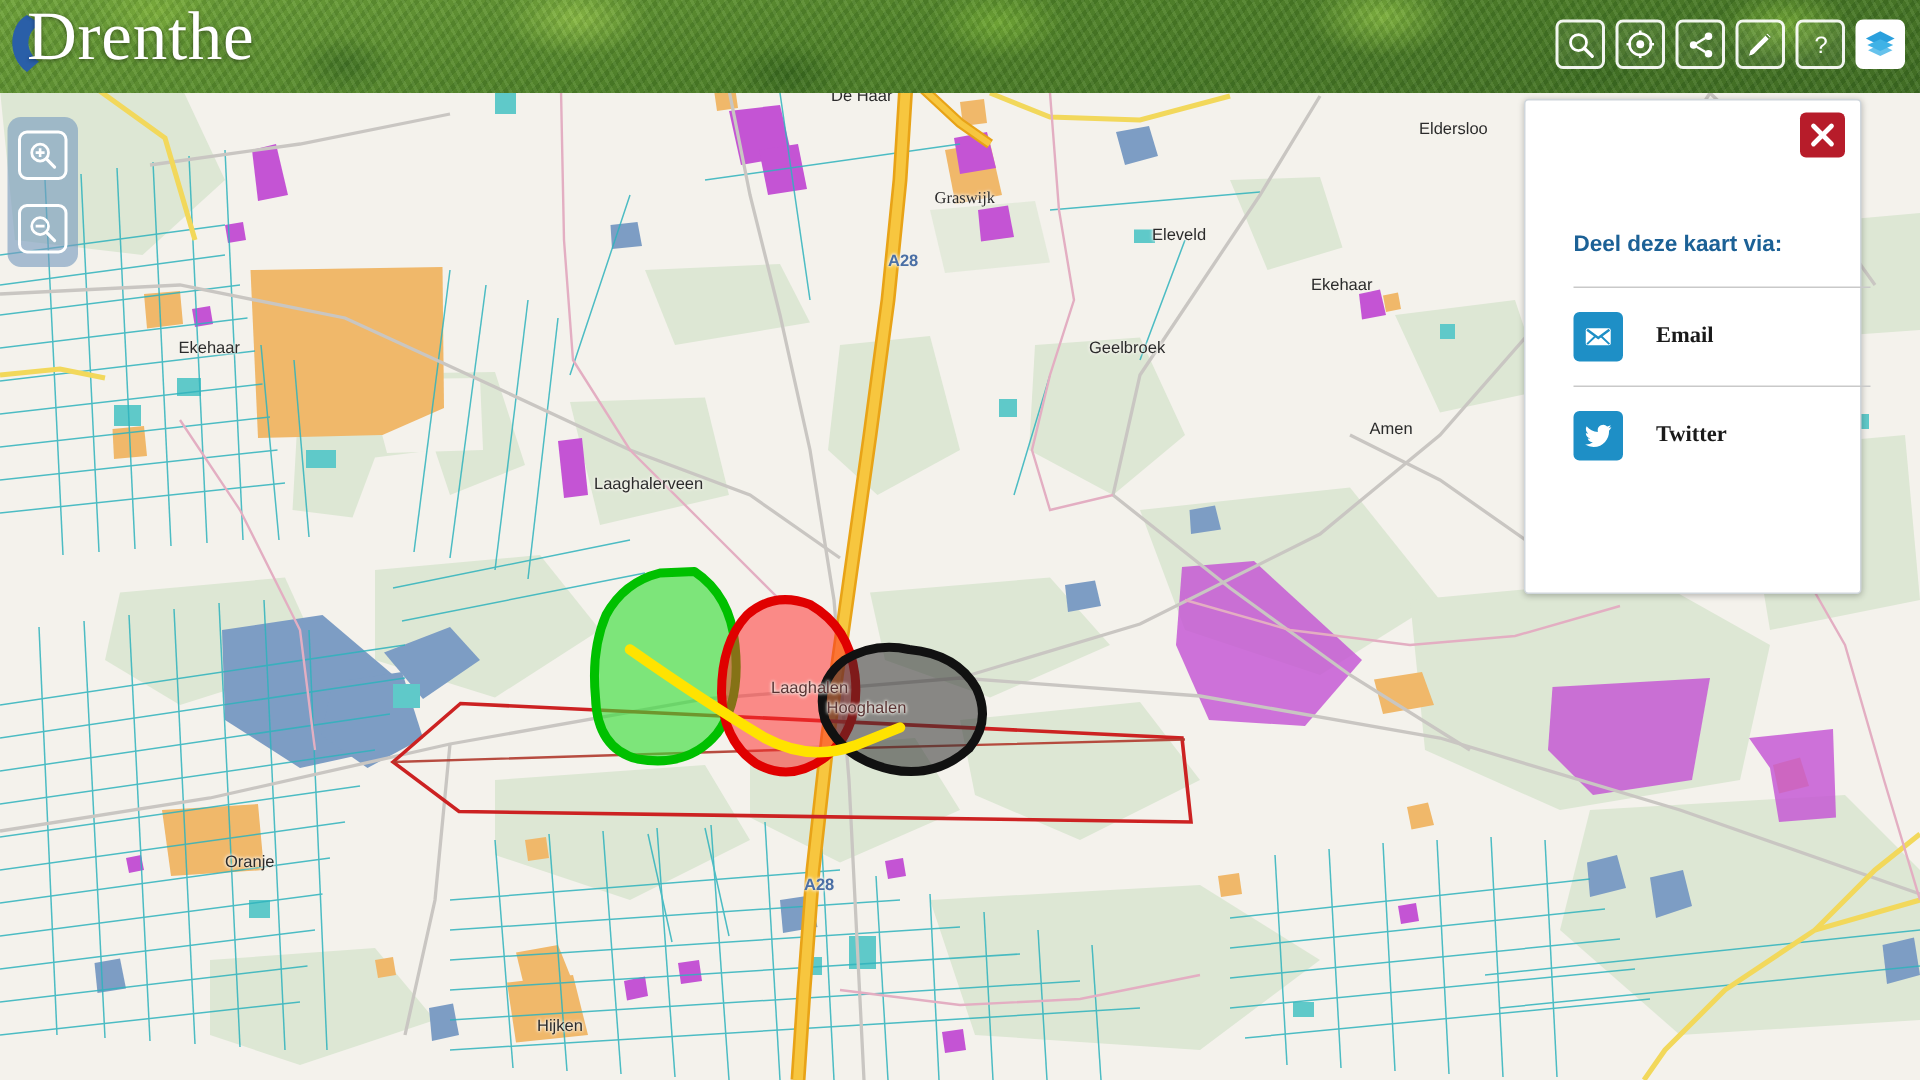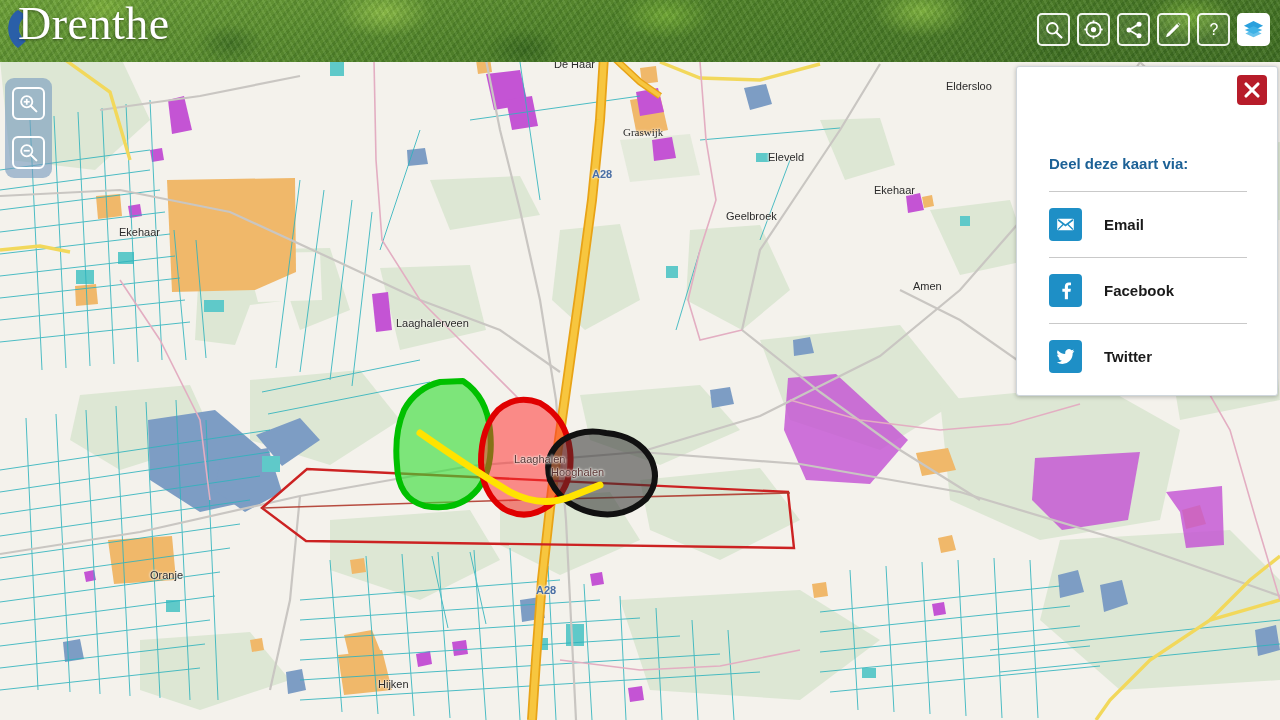--- a/index.html
+++ b/index.html
@@ -75,35 +75,35 @@
   .zbtn{
     position:absolute;left:7px;width:33px;height:33px;
     border:2px solid #ffffff;border-radius:6px;box-sizing:border-box;
     display:flex;align-items:center;justify-content:center;cursor:pointer;
   }
   #zoom-in{top:9px;}
   #zoom-out{top:58px;}
 
   
   #share{
-    position:absolute;left:1016px;top:66px;width:262px;height:330px;
+    position:absolute;left:1016px;top:66px;width:225px;height:330px;
     background:#ffffff;border:1px solid #cfd6dc;border-radius:3px;
     box-shadow:0 1px 4px rgba(0,0,0,.25);z-index:25;box-sizing:border-box;
   }
   #share-close{
     position:absolute;right:10px;top:8px;width:30px;height:30px;
     background:#b71c2a;border-radius:4px;cursor:pointer;
     display:flex;align-items:center;justify-content:center;
   }
   #share-title{
     position:absolute;left:32px;top:96px;
     font-size:15px;font-weight:bold;color:#1c6196;
     transform:translateY(-50%);
   }
-  .share-rows{position:absolute;left:32px;top:124px;width:198px;}
+  .share-rows{position:absolute;left:32px;top:124px;width:198px;font-family:Liberation Serif, serif;}
   .srow{
     height:65px;border-top:1px solid #c9c9c9;
     display:flex;align-items:center;cursor:pointer;
   }
   .sicon{
     width:33px;height:33px;border-radius:4px;background:#1e8fc6;
     display:flex;align-items:center;justify-content:center;flex:none;
   }
   .slabel{margin-left:22px;font-size:15px;font-weight:bold;color:#1a1a1a;}
 </style>
@@ -378,26 +378,26 @@
         <path d="M420 433 Q470 468 510 492 Q540 508 570 497 Q590 489 600 485" fill="none" stroke="#ffe300" stroke-width="7" stroke-linecap="round"></path>
       </g>
     </svg>
 
     <div id="labels">
         <div class="maplabel" style="left: 554px; top: 58px;">De Haar</div>
         <div class="maplabel" style="left: 623px; top: 126px; font-family: Liberation Serif, serif;">Graswijk</div>
         <div class="maplabel" style="left: 768px; top: 151px;">Eleveld</div>
         <div class="maplabel" style="left: 946px; top: 80px;">Eldersloo</div>
         <div class="maplabel" style="left: 874px; top: 184px;">Ekehaar</div>
-        <div class="maplabel" style="left: 714px; top: 210px; padding-left: 12px;">Geelbroek</div>
+        <div class="maplabel" style="left: 714px; top: 226px; padding-left: 12px;">Geelbroek</div>
         <div class="maplabel" style="left: 913px; top: 280px;">Amen</div>
         <div class="maplabel" style="left: 119px; top: 226px;">Ekehaar</div>
         <div class="maplabel" style="left: 396px; top: 317px;">Laaghalerveen</div>
         <div class="maplabel" style="left: 110px; top: 569px; margin-left: 40px;">Oranje</div>
-        <div class="maplabel" style="left: 378px; top: 678px;">Hijken</div>
+        <div class="maplabel" style="left: 358px; top: 678px;">Hijken</div>
         <div class="maplabel draw" style="left: 514px; top: 453px;">Laaghalen</div>
         <div class="maplabel draw" style="left: 551px; top: 466px;">Hooghalen</div>
         <div class="maplabel hw" style="left: 592px; top: 168px;">A28</div>
         <div class="maplabel hw" style="left: 536px; top: 584px;">A28</div>
       </div>
   </div>
 
   <div id="header">
     <div id="logo">
       <svg class="swoosh" width="44" height="56" viewBox="0 0 44 56">
@@ -487,28 +487,20 @@
           <svg width="21" height="21" viewBox="0 0 24 24">
             <rect x="2.5" y="5.5" width="19" height="13" rx="1.5" fill="#fff"></rect>
             <path d="M3.5 6.6 L12 13 L20.5 6.6" fill="none" stroke="#1e8fc6" stroke-width="1.9"></path>
             <path d="M3.5 17.6 L9.6 11.8 M20.5 17.6 L14.4 11.8" fill="none" stroke="#1e8fc6" stroke-width="1.5"></path>
           </svg>
         </span>
         <span class="slabel">Email</span>
       </div>
 
 
-      <div class="srow">
-        <span class="sicon">
-          <svg width="21" height="21" viewBox="0 0 24 24">
-            <path d="M14.8 22V13.3h2.9l.45-3.4h-3.35V7.7c0-.98.28-1.65 1.7-1.65h1.8V3.05C17.98 3 16.9 2.9 15.65 2.9c-2.6 0-4.4 1.6-4.4 4.5v2.5H8.4v3.4h2.85V22Z" fill="#fff"></path>
-          </svg>
-        </span>
-        <span class="slabel">Facebook</span>
-      </div>
 
       <div class="srow">
         <span class="sicon">
           <svg width="21" height="21" viewBox="0 0 24 24">
             <path d="M22 5.6c-.75.34-1.55.56-2.4.66.86-.52 1.52-1.34 1.83-2.32-.8.48-1.7.82-2.65 1.01A4.16 4.16 0 0 0 11.6 8.2c0 .33.04.65.11.95-3.46-.17-6.53-1.83-8.58-4.35a4.16 4.16 0 0 0 1.29 5.56c-.68-.02-1.32-.21-1.88-.52v.05c0 2.02 1.43 3.7 3.34 4.08-.35.1-.72.15-1.1.15-.27 0-.53-.03-.78-.08a4.17 4.17 0 0 0 3.89 2.89A8.36 8.36 0 0 1 2 18.65a11.78 11.78 0 0 0 6.38 1.87c7.66 0 11.85-6.34 11.85-11.84l-.01-.54A8.4 8.4 0 0 0 22 5.6Z" fill="#fff"></path>
           </svg>
         </span>
         <span class="slabel">Twitter</span>
       </div>
     </div>

